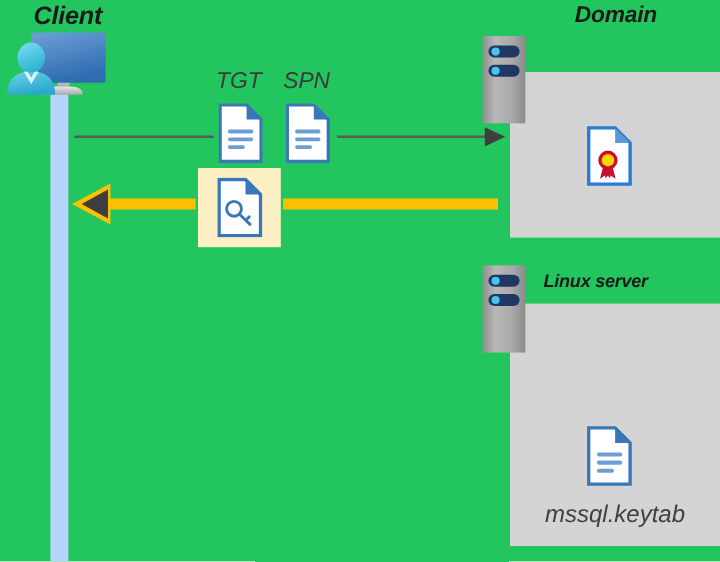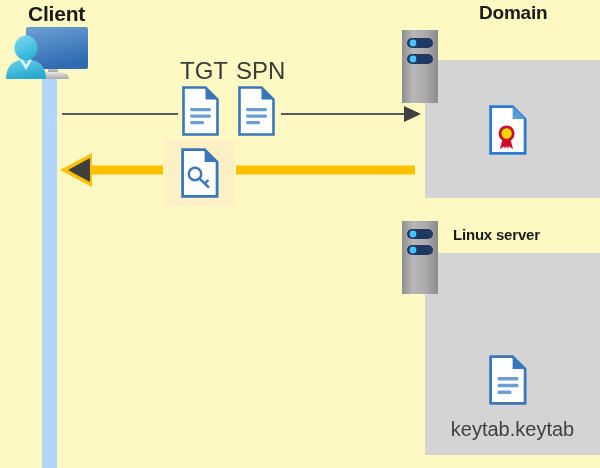--- a/index.html
+++ b/index.html
@@ -7,22 +7,23 @@
     padding: 0;
     background: #ffffff;
   }
   body {
     font-family: "Liberation Sans", sans-serif;
   }
   #canvas {
     position: relative;
     width: 600px;
     height: 468px;
-    background: #fef9c3;
+    background: #22c55e;
     overflow: hidden;
+    font-style: italic;
   }
   .abs { position: absolute; }
 
   
   .heading {
     font-weight: bold;
     color: #1a1a1a;
     line-height: 1.18;
     letter-spacing: -0.2px;
   }
@@ -63,21 +64,21 @@
   #linux-server { left: 402px; top: 221px; }
 
   
   #tgt-doc { left: 182px; top: 86px; width: 37px; height: 50px; }
   #spn-doc { left: 238px; top: 86px; width: 37px; height: 50px; }
   #key-doc { left: 181px; top: 148px; width: 38px; height: 50px; }
   #cert-doc { left: 489px; top: 105px; width: 38px; height: 50px; }
   #keytab-doc { left: 489px; top: 355px; width: 38px; height: 50px; }
 
   .doc-label {
-    font-size: 24px;
+    font-size: 19px;
     color: #3a3a3a;
   }
   #tgt-label { left: 180px; top: 57px; }
   #spn-label { left: 236px; top: 57px; }
 
   #keytab-name {
     left: 425px; top: 418px;
     width: 175px;
     text-align: center;
     font-size: 20px;
@@ -249,15 +250,15 @@
   <div class="abs" id="keytab-doc">
     <svg width="38" height="50" viewBox="0 0 38 50">
       <path d="M1.6 1.6 h22 l12.5 12.5 v34.3 h-34.5 z" fill="#ffffff" stroke="#3a76ba" stroke-width="2.8"></path>
       <path d="M23.6 1.6 l12.5 12.5 h-12.5 z" fill="#3a76ba"></path>
       <rect x="8.5" y="22" width="21" height="3.4" rx="1.5" fill="#6b9fd4"></rect>
       <rect x="8.5" y="28.8" width="21" height="3.4" rx="1.5" fill="#6b9fd4"></rect>
       <rect x="8.5" y="35.6" width="14" height="3.4" rx="1.5" fill="#6b9fd4"></rect>
     </svg>
   </div>
 
-  <div class="abs" id="keytab-name">keytab.keytab</div>
+  <div class="abs" id="keytab-name">mssql.keytab</div>
 
 </div>
 
 </body></html>

